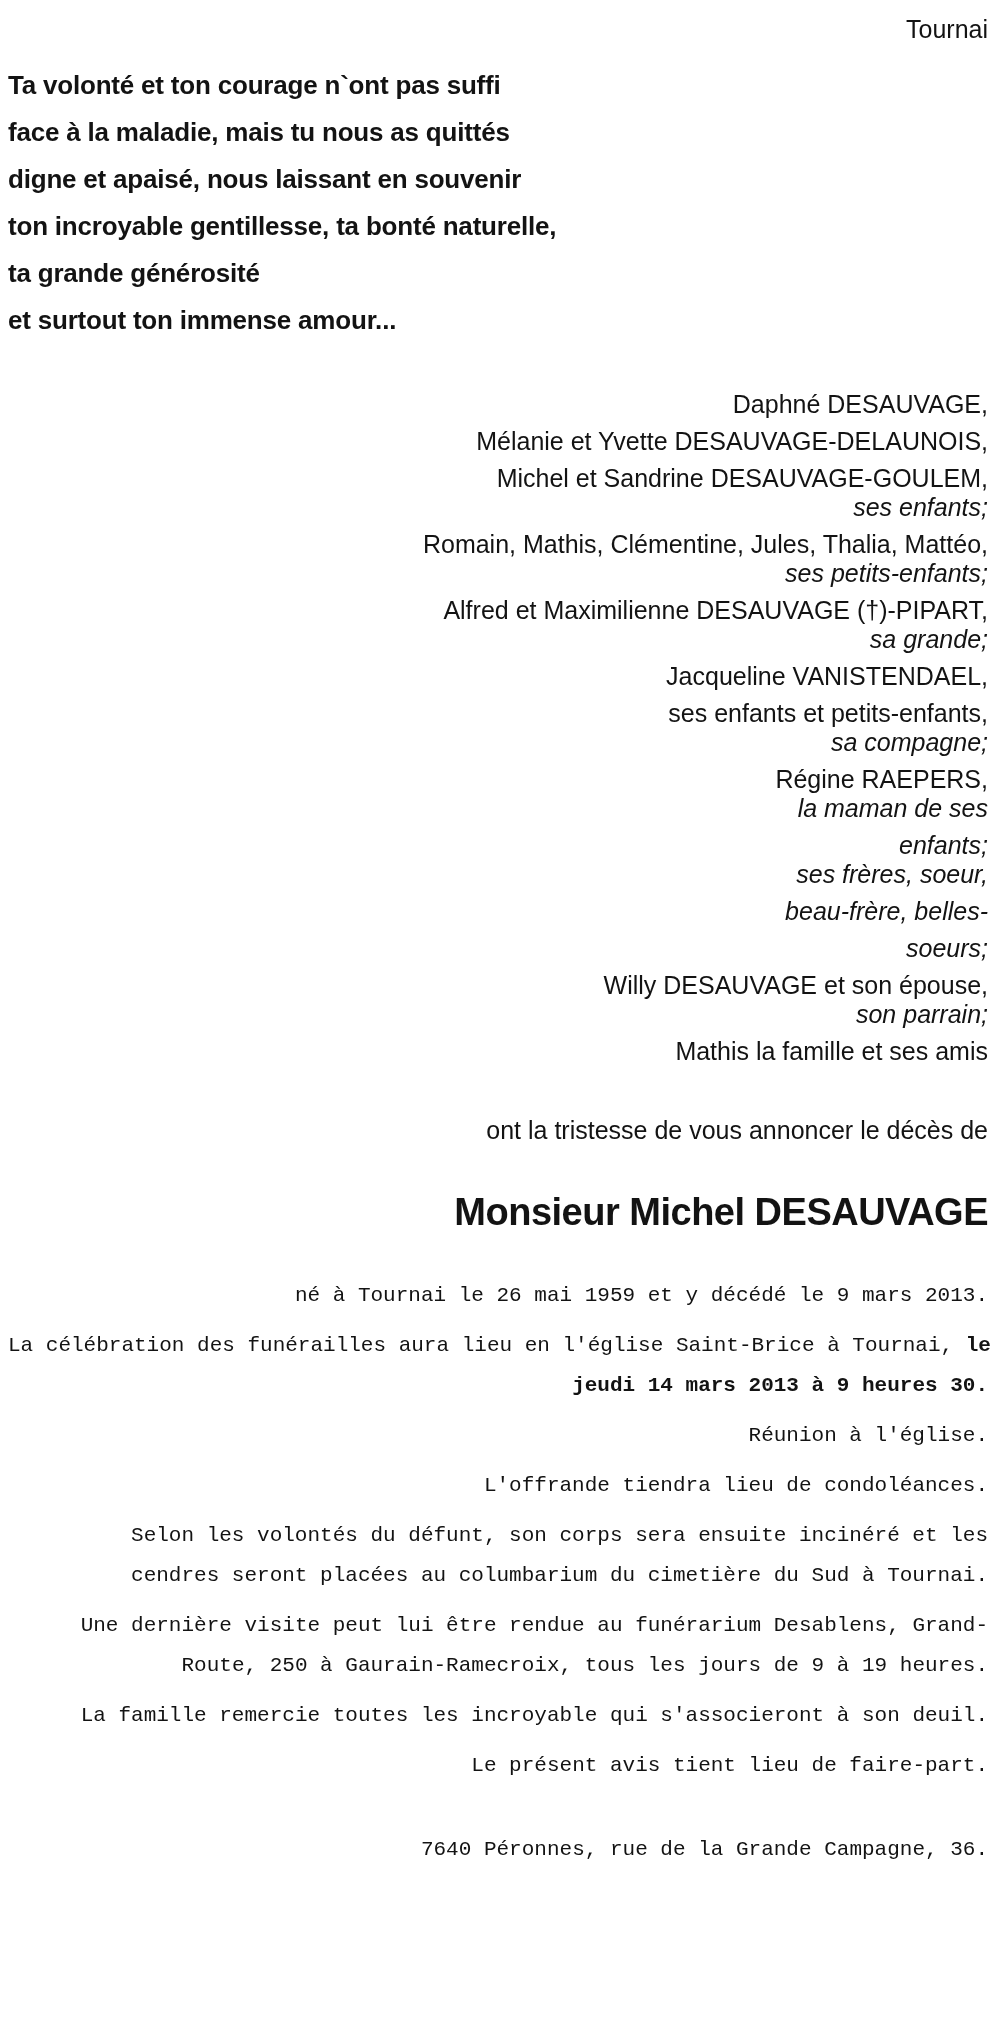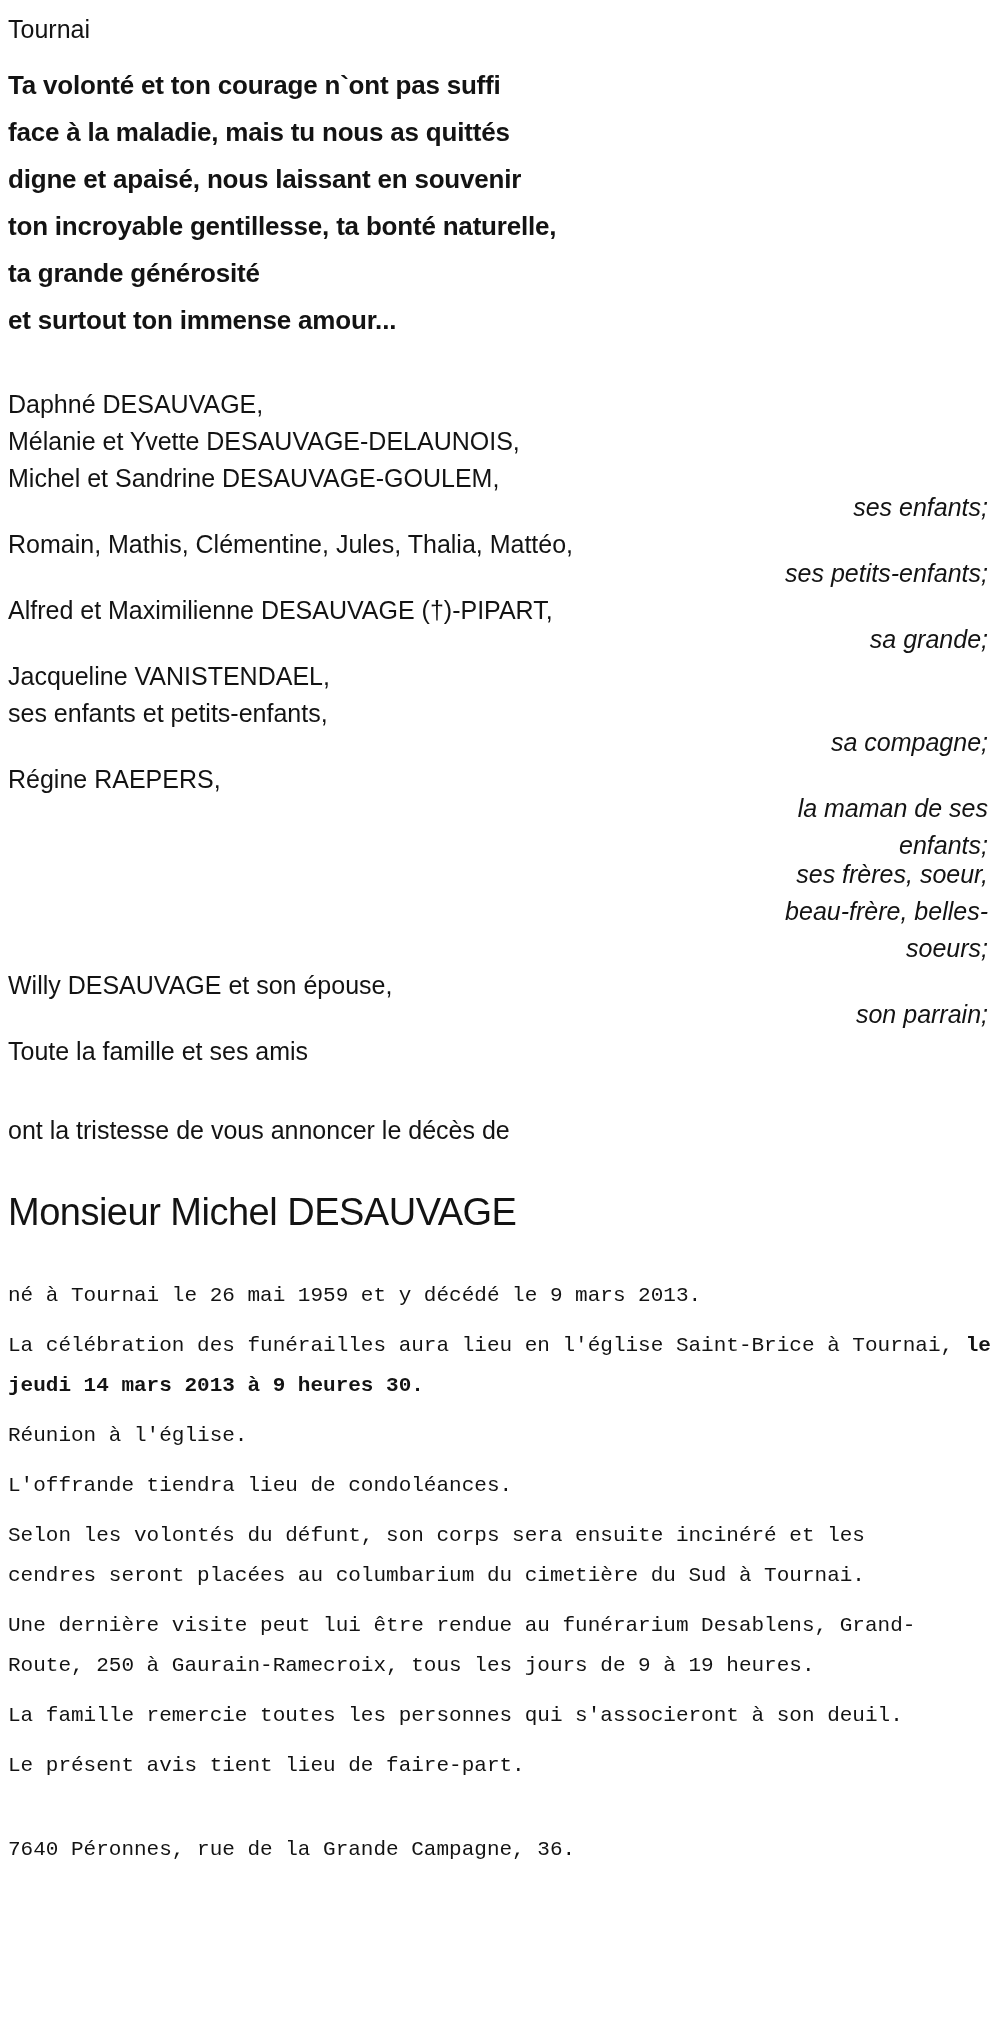--- a/index.html
+++ b/index.html
@@ -48,41 +48,41 @@
     white-space: pre;
   }
   .announce {
     margin: 40px 0 16px 0;
     font-size: 25px;
     line-height: 40px;
   }
   .deceased-title {
     margin: 36px 0 16px 0;
     font-size: 38px;
-    font-weight: normal;
+    font-weight: bold;
     line-height: 52px;
     letter-spacing: -0.5px;
   }
   .body-par {
     margin: 10px 0 0 0;
     font-size: 21px;
     line-height: 40px;
     white-space: pre;
     font-family: Liberation Mono, monospace;
   }
   .body-par.first {
     margin-top: 38px;
   }
   .bold {
     font-weight: bold;
   }
   .address {
     margin-top: 44px;
   }
-  p { margin: 0; }
+  p { margin: 0; text-align: right; }
 </style>
 </head>
 <body>
 
 <div class="doc">
 
   <p class="city">Tournai</p>
 
   <div class="poem">Ta volonté et ton courage n`ont pas suffi
 face à la maladie, mais tu nous as quittés
@@ -111,21 +111,21 @@
     <p class="annotation">la maman de ses
 enfants;</p>
 
     <p class="annotation">ses frères, soeur,
 beau-frère, belles-
 soeurs;</p>
 
     <p class="names-group">Willy DESAUVAGE et son épouse,</p>
     <p class="annotation">son parrain;</p>
 
-    <p class="names-group">Toute la famille et ses amis</p>
+    <p class="names-group">Mathis la famille et ses amis</p>
   </div>
 
   <p class="announce">ont la tristesse de vous annoncer le décès de</p>
 
   <p class="deceased-title">Monsieur Michel DESAUVAGE</p>
 
   <p class="body-par first">né à Tournai le 26 mai 1959 et y décédé le 9 mars 2013.</p>
 
   <p class="body-par"><span>La célébration des funérailles aura lieu en l'église Saint-Brice à Tournai,</span> <span class="bold">le
 jeudi 14 mars 2013 à 9 heures 30.</span></p>
@@ -133,19 +133,19 @@
   <p class="body-par">Réunion à l'église.</p>
 
   <p class="body-par">L'offrande tiendra lieu de condoléances.</p>
 
   <p class="body-par">Selon les volontés du défunt, son corps sera ensuite incinéré et les
 cendres seront placées au columbarium du cimetière du Sud à Tournai.</p>
 
   <p class="body-par">Une dernière visite peut lui être rendue au funérarium Desablens, Grand-
 Route, 250 à Gaurain-Ramecroix, tous les jours de 9 à 19 heures.</p>
 
-  <p class="body-par">La famille remercie toutes les personnes qui s'associeront à son deuil.</p>
+  <p class="body-par">La famille remercie toutes les incroyable qui s'associeront à son deuil.</p>
 
   <p class="body-par">Le présent avis tient lieu de faire-part.</p>
 
   <p class="body-par address">7640 Péronnes, rue de la Grande Campagne, 36.</p>
 
 </div>
 
 </body></html>

